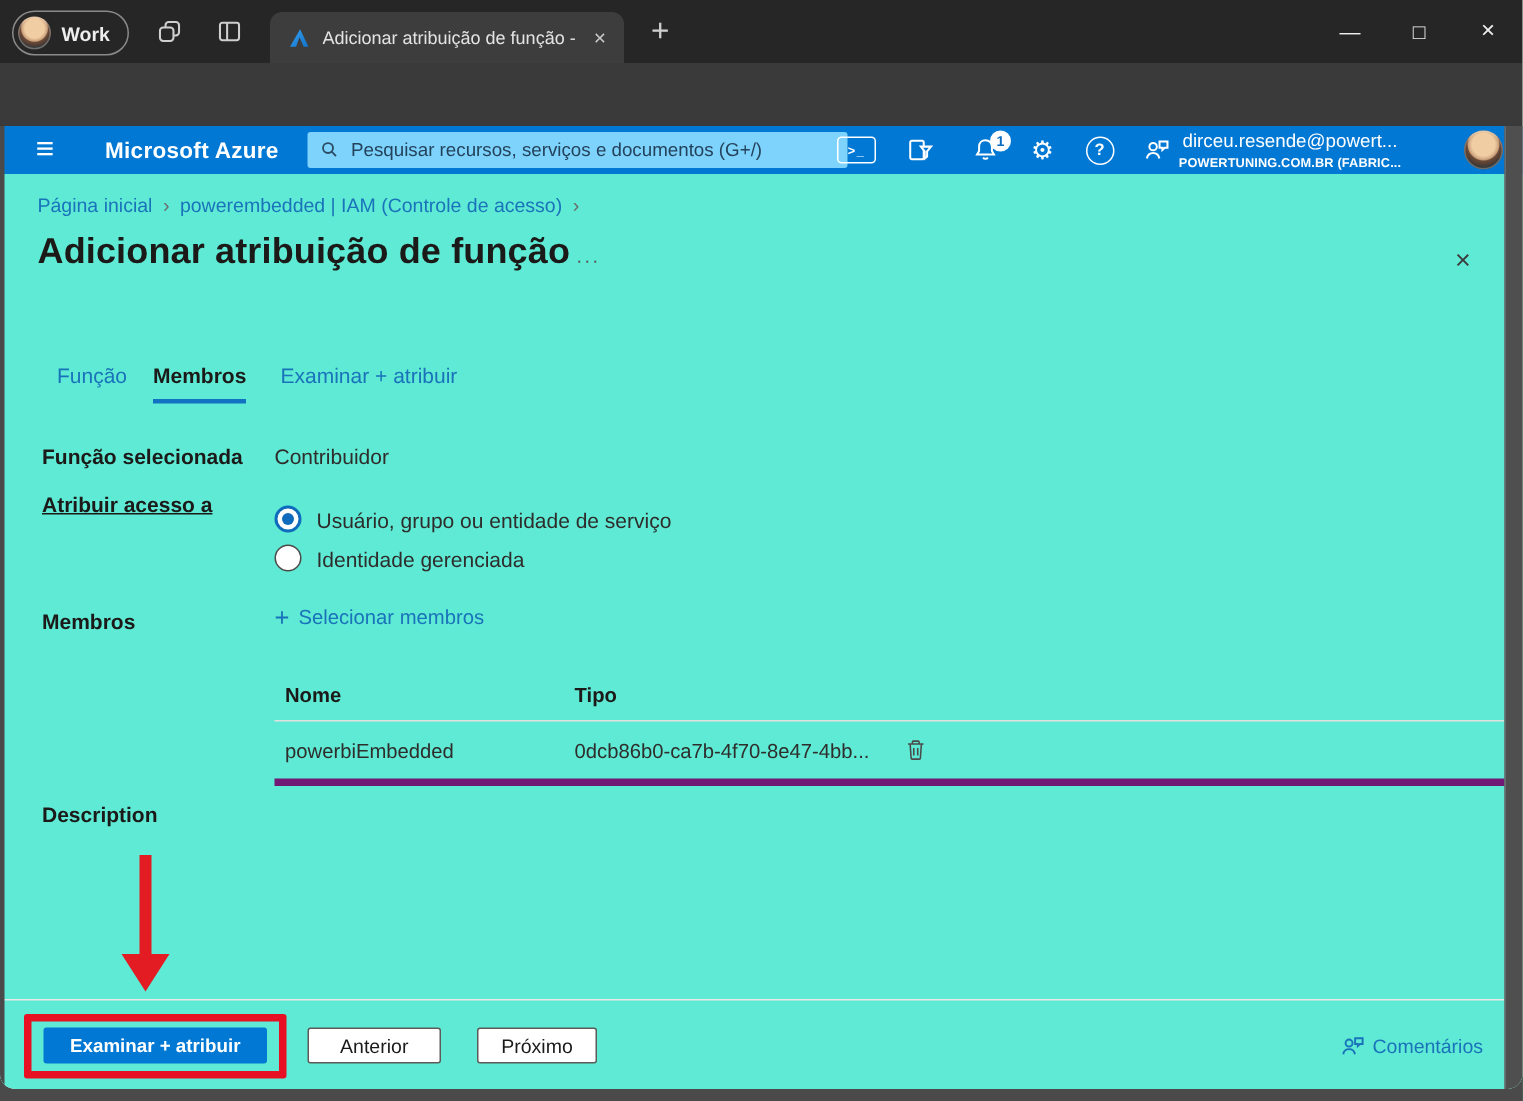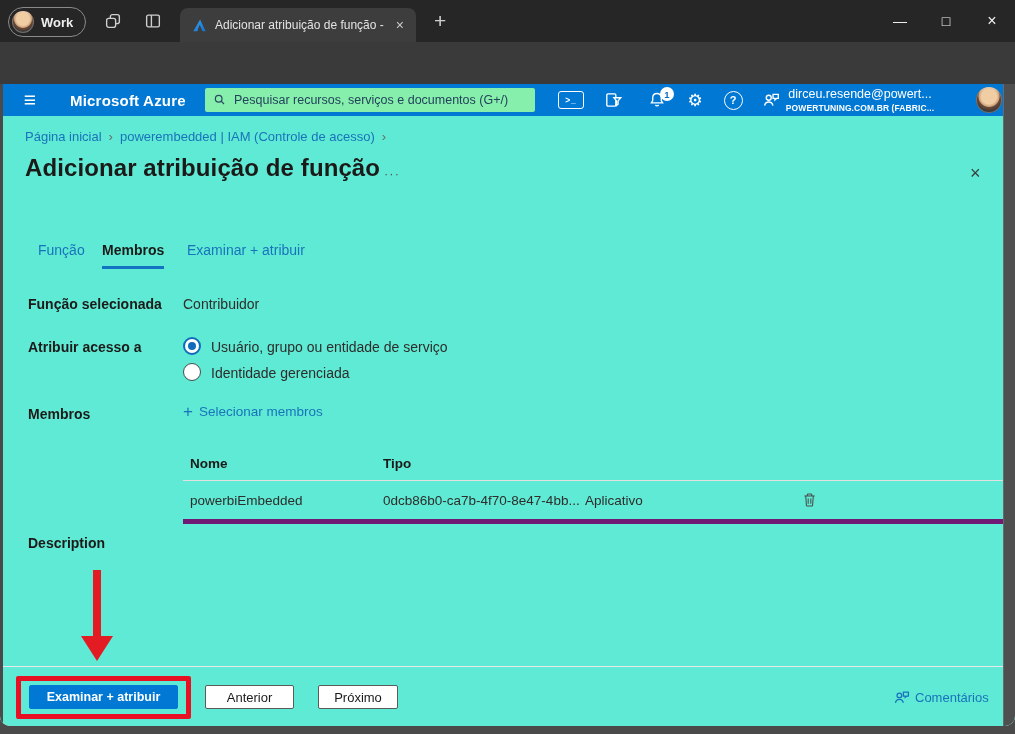--- a/index.html
+++ b/index.html
@@ -39,21 +39,21 @@
     color:#fff;font-size:12px;font-weight:bold;display:flex;align-items:center;justify-content:center;cursor:pointer;}
   .vdiv{position:absolute;left:748px;top:52px;width:1px;height:18px;background:#5c5c5c;}
   .copilot{position:absolute;left:976px;top:49px;width:24px;height:24px;border-radius:50%;cursor:pointer;
     background:conic-gradient(from 200deg,#4e9df5,#37d0c3,#8a6cf0,#e170b6,#4e9df5);}
   
   .azurebar{position:absolute;left:0;top:84px;width:100%;height:32px;background:#0078d4;color:#fff;}
   .az-burger{position:absolute;left:16px;top:0;height:32px;width:28px;display:flex;align-items:center;justify-content:center;
     font-size:21px;cursor:pointer;}
   .az-brand{position:absolute;left:70px;top:0;height:32px;display:flex;align-items:center;
     font-size:15px;font-weight:bold;letter-spacing:.2px;}
-  .az-search{position:absolute;left:205px;top:4px;width:330px;height:24px;background:#86efac;border-radius:2px;
+  .az-search{position:absolute;left:205px;top:4px;width:360px;height:24px;background:#7dd3fc;border-radius:2px;
     display:flex;align-items:center;gap:7px;padding:0 8px;box-sizing:border-box;cursor:text;}
   .az-search span{font-size:12.5px;color:#24425c;white-space:nowrap;}
   .az-ic{position:absolute;top:0;height:32px;width:30px;display:flex;align-items:center;justify-content:center;cursor:pointer;}
   .badge{position:absolute;left:660px;top:3px;width:14px;height:14px;border-radius:50%;background:#fff;color:#0a6cc0;
     font-size:9.5px;font-weight:bold;display:flex;align-items:center;justify-content:center;}
   .az-account{position:absolute;left:760px;top:3px;width:200px;text-align:center;line-height:1.25;cursor:pointer;}
   .az-account .l1{font-size:12.5px;}
   .az-account .l2{font-size:8.5px;font-weight:bold;letter-spacing:.1px;}
   .az-avatar{position:absolute;left:976px;top:3px;cursor:pointer;}
   .term-ic{width:24px;height:16px;border:1.4px solid #fff;border-radius:3px;font-size:8.5px;font-weight:bold;
@@ -274,42 +274,41 @@
       <h1 class="page-title" style="margin:0;">Adicionar atribuição de função</h1>
       <span class="title-dots">···</span>
 
       <span class="ptab" style="left:38px;">Função</span>
       <span class="ptab active" style="left:102px;">Membros</span>
       <span class="ptab" style="left:187px;">Examinar + atribuir</span>
 
       <span class="f-label" style="top:180px;">Função selecionada</span>
       <span class="f-value" style="top:180px;">Contribuidor</span>
 
-      <span class="f-label" style="top:223px;">Atribuir acesso a</span>
+      <span class="f-label" style="top:212px;text-decoration:underline;">Atribuir acesso a</span>
       <span class="radio sel" style="top:221px;"></span>
       <span class="radio-label" style="top:223px;">Usuário, grupo ou entidade de serviço</span>
       <span class="radio unsel" style="top:247px;"></span>
       <span class="radio-label" style="top:249px;">Identidade gerenciada</span>
 
       <span class="f-label" style="top:290px;">Membros</span>
       <span class="sel-members">
         <span class="plus">+</span>
         <span>Selecionar membros</span>
       </span>
 
       <div class="mtable">
         <div class="t-head">
           <span class="c1">Nome</span>
           <span class="c3">Tipo</span>
           <span class="c4"></span>
         </div>
         <div class="t-row">
           <span class="c1">powerbiEmbedded</span>
           <span class="c2">0dcb86b0-ca7b-4f70-8e47-4bb...</span>
-          <span class="c3">Aplicativo</span>
           <span class="c4 trash-btn">
             <svg width="15" height="16" viewBox="0 0 16 17" fill="none" stroke="#4a4a4a" stroke-width="1.1">
               <path d="M2.5 4.2h11"></path>
                 <path d="M5.6 4.2V2.9c0-.4.3-.7.7-.7h3.4c.4 0 .7.3.7.7v1.3"></path>
               <path d="M4 4.2l.7 10c0 .5.4.8.8.8h5c.4 0 .8-.3.8-.8l.7-10"></path>
               <path d="M6.6 7v5.4M9.4 7v5.4"></path>
             </svg>
           </span>
         </div>
       </div>

